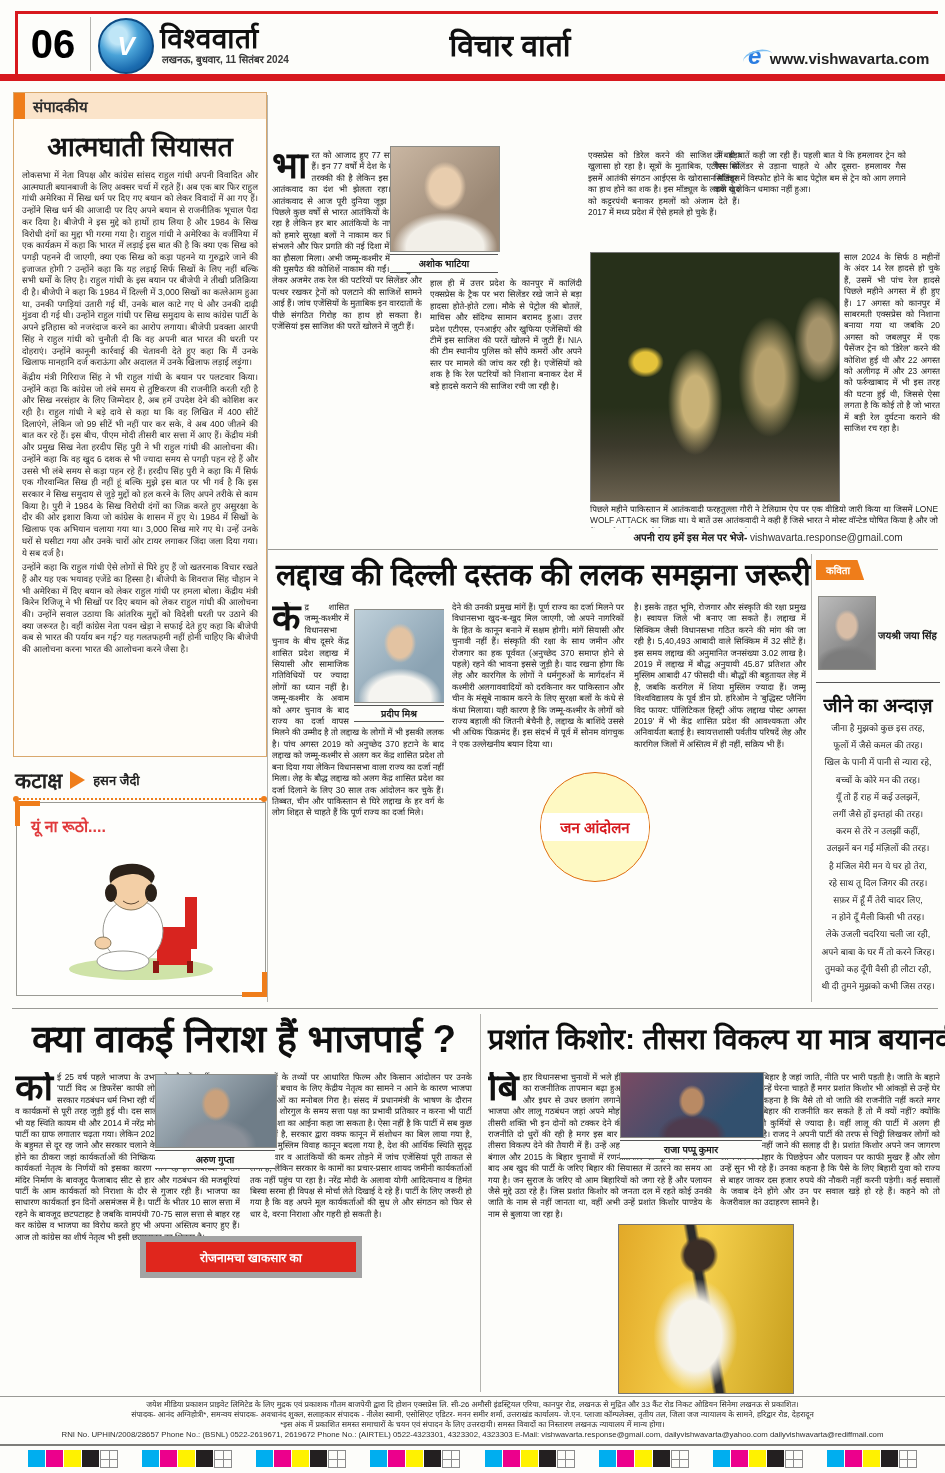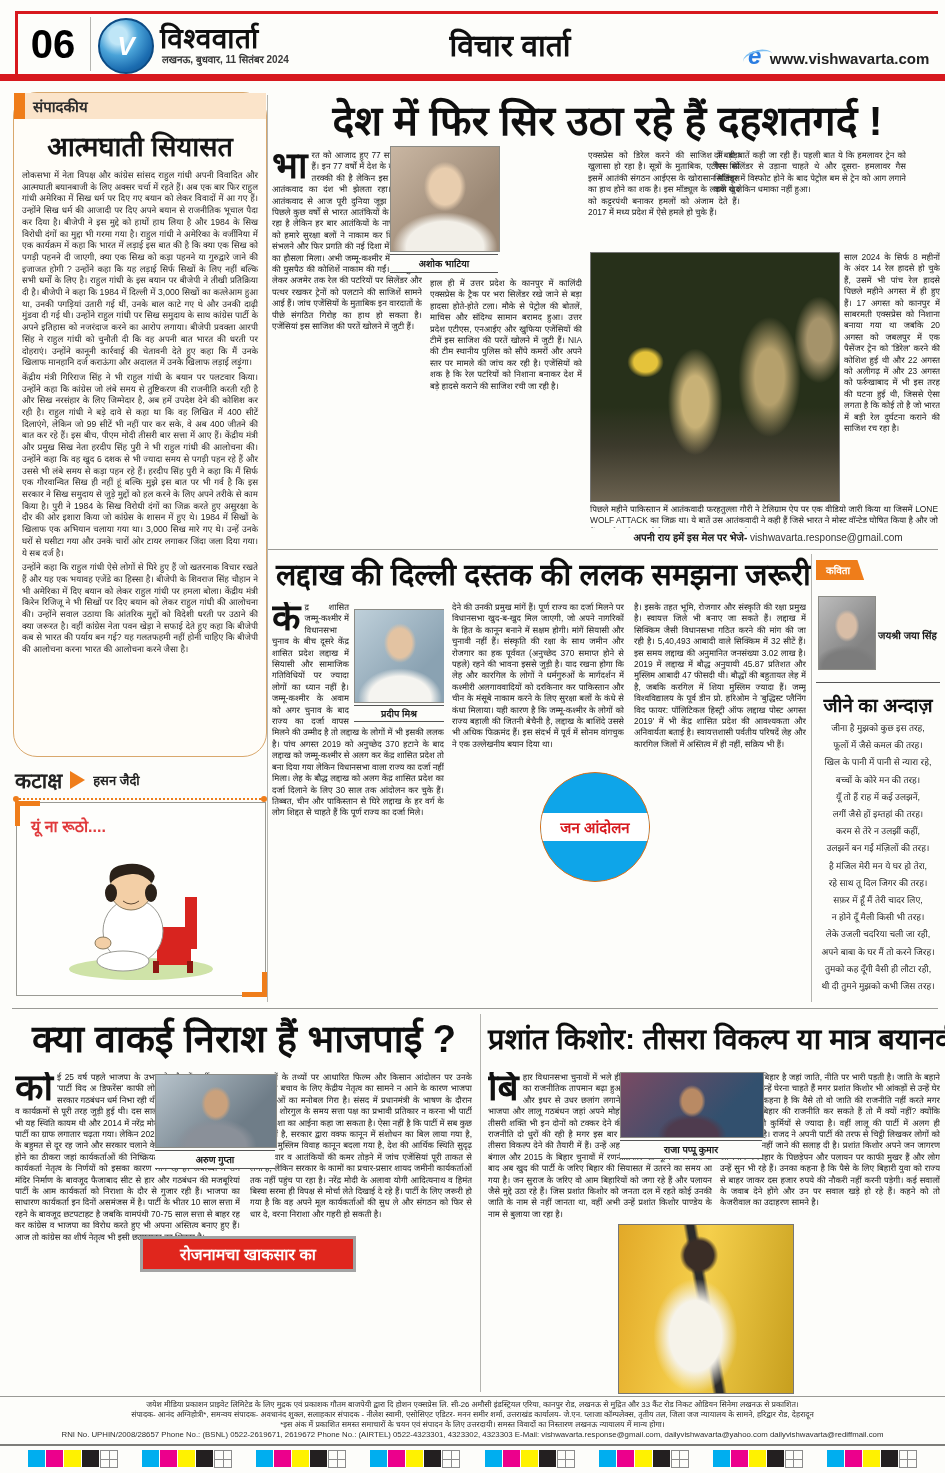--- a/index.html
+++ b/index.html
@@ -87,34 +87,34 @@
   .dotted::before,.dotted::after{content:"";position:absolute;top:-4px;width:6px;height:6px;
        border-radius:50%;background:#ef7d1a;}
   .dotted::before{left:-2px;} .dotted::after{right:-2px;}
   .cartoon-panel{border:1px solid #9a9a94;background:#fefefc;position:relative;}
   .corner{position:absolute;width:20px;height:20px;}
   .corner.tl{left:-2px;top:-2px;border-left:5px solid #ef7d1a;border-top:5px solid #ef7d1a;}
   .corner.br{right:-2px;bottom:-2px;border-right:5px solid #ef7d1a;border-bottom:5px solid #ef7d1a;}
   .cartoon-caption{color:#e03a3c;font-weight:bold;font-size:16px;}
 
   
-  .andolan{border-radius:50%;background:#0ea5e9;overflow:hidden;display:flex;
+  .andolan{border-radius:50%;background:#fef9c3;overflow:hidden;display:flex;
            align-items:center;justify-content:flex-start;border:1px solid #e06d10;}
   .andolan-band{background:#fff;width:120%;text-align:center;padding:4px 0;}
   .andolan-band span{color:#d7191e;font-weight:bold;font-size:15px;}
 
   
   .poem-kicker{background:#ef7d1a;color:#fff;font-weight:bold;font-size:10px;
       padding:3px 14px 3px 10px;display:inline-block;clip-path:polygon(0 0,86% 0,100% 100%,0 100%);}
   .poem-title{font-size:19px;font-weight:bold;text-align:center;color:#141414;}
   .poem-line{font-size:8.9px;line-height:17.2px;text-align:center;color:#242424;}
   .poem-author{font-size:10px;font-weight:bold;color:#1a1a1a;}
 
-  .rojnama{background:#e0261d;border:3px solid #a3a3a3;color:#fff;font-weight:bold;
-           font-size:16px;display:flex;align-items:center;justify-content:center;}
+  .rojnama{background:#e0261d;border:6px solid #a3a3a3;color:#fff;font-weight:bold;
+           font-size:12px;display:flex;align-items:center;justify-content:center;}
 
   .feedback{font-size:10px;font-weight:bold;color:#222;text-align:center;}
   .feedback .mail{font-weight:normal;color:#333;}
 
   
   .footer-line{font-size:7.8px;color:#2a2a2a;text-align:center;line-height:10px;}
   .cmyk-strip{position:absolute;left:28px;right:28px;top:1450px;display:flex;justify-content:space-between;}
   .cmyk-group{display:flex;gap:1px;}
   .cmyk-sq{width:17px;height:17px;display:inline-block;}
   .reg-mark{width:16px;height:16px;display:inline-block;border:1px solid #8c8c8c;
@@ -139,21 +139,21 @@
   <div class="abs masthead-title" style="left:160px;top:18px;">विश्ववार्ता</div>
   <div class="abs dateline" style="left:162px;top:52px;">लखनऊ,  बुधवार, 11 सितंबर 2024</div>
 
   <div class="abs section-title" style="left:390px;top:24px;width:240px;">विचार वार्ता</div>
 
   <div class="abs" style="left:748px;top:46px;">
     <span class="ie-e">e</span>
     <span class="website">www.vishwavarta.com</span>
   </div>
 
-  <div class="abs edit-box" style="left:13px;top:92px;width:252px;height:663px;border-radius:24px;">
+  <div class="abs edit-box" style="left:13px;top:92px;width:252px;height:663px;">
     <div class="kicker-strip">
       <span class="kicker-sq"></span>
       <span class="kicker-label">संपादकीय</span>
     </div>
     <div class="edit-title">आत्मघाती सियासत</div>
     <div style="padding:0 8px;overflow:hidden;height:560px;">
         <div class="edit-para">लोकसभा में नेता विपक्ष और कांग्रेस सांसद राहुल गांधी अपनी विवादित और आत्मघाती बयानबाजी के लिए अक्सर चर्चा में रहते हैं। अब एक बार फिर राहुल गांधी अमेरिका में सिख धर्म पर दिए गए बयान को लेकर विवादों में आ गए हैं। उन्होंने सिख धर्म की आजादी पर दिए अपने बयान से राजनीतिक भूचाल पैदा कर दिया है। बीजेपी ने इस मुद्दे को हाथों हाथ लिया है और 1984 के सिख विरोधी दंगों का मुद्दा भी गरमा गया है। राहुल गांधी ने अमेरिका के वर्जीनिया में एक कार्यक्रम में कहा कि भारत में लड़ाई इस बात की है कि क्या एक सिख को पगड़ी पहनने दी जाएगी, क्या एक सिख को कड़ा पहनने या गुरुद्वारे जाने की इजाजत होगी ? उन्होंने कहा कि यह लड़ाई सिर्फ सिखों के लिए नहीं बल्कि सभी धर्मों के लिए है। राहुल गांधी के इस बयान पर बीजेपी ने तीखी प्रतिक्रिया दी है। बीजेपी ने कहा कि 1984 में दिल्ली में 3,000 सिखों का कत्लेआम हुआ था, उनकी पगड़ियां उतारी गई थीं, उनके बाल काटे गए थे और उनकी दाढ़ी मुंडवा दी गई थी। उन्होंने राहुल गांधी पर सिख समुदाय के साथ कांग्रेस पार्टी के अपने इतिहास को नजरंदाज करने का आरोप लगाया। बीजेपी प्रवक्ता आरपी सिंह ने राहुल गांधी को चुनौती दी कि वह अपनी बात भारत की धरती पर दोहराएं। उन्होंने कानूनी कार्रवाई की चेतावनी देते हुए कहा कि मैं उनके खिलाफ मानहानि दर्ज कराऊंगा और अदालत में उनके खिलाफ लड़ाई लड़ूंगा।</div>
         <div class="edit-para">केंद्रीय मंत्री गिरिराज सिंह ने भी राहुल गांधी के बयान पर पलटवार किया। उन्होंने कहा कि कांग्रेस जो लंबे समय से तुष्टिकरण की राजनीति करती रही है और सिख नरसंहार के लिए जिम्मेदार है, अब हमें उपदेश देने की कोशिश कर रही है। राहुल गांधी ने बड़े दावे से कहा था कि वह लिखित में 400 सीटें दिलाएंगे, लेकिन जो 99 सीटें भी नहीं पार कर सके, वे अब 400 जीतने की बात कर रहे हैं। इस बीच, पीएम मोदी तीसरी बार सत्ता में आए हैं। केंद्रीय मंत्री और प्रमुख सिख नेता हरदीप सिंह पुरी ने भी राहुल गांधी की आलोचना की। उन्होंने कहा कि वह खुद 6 दशक से भी ज्यादा समय से पगड़ी पहन रहे हैं और उससे भी लंबे समय से कड़ा पहन रहे हैं। हरदीप सिंह पुरी ने कहा कि मैं सिर्फ एक गौरवान्वित सिख ही नहीं हूं बल्कि मुझे इस बात पर भी गर्व है कि इस सरकार ने सिख समुदाय से जुड़े मुद्दों को हल करने के लिए अपने तरीके से काम किया है। पुरी ने 1984 के सिख विरोधी दंगों का जिक्र करते हुए असुरक्षा के दौर की ओर इशारा किया जो कांग्रेस के शासन में हुए थे। 1984 में सिखों के खिलाफ एक अभियान चलाया गया था। 3,000 सिख मारे गए थे। उन्हें उनके घरों से घसीटा गया और उनके चारों ओर टायर लगाकर जिंदा जला दिया गया। ये सब दर्ज है।</div>
         <div class="edit-para">उन्होंने कहा कि राहुल गांधी ऐसे लोगों से घिरे हुए हैं जो खतरनाक विचार रखते हैं और यह एक भयावह एजेंडे का हिस्सा है। बीजेपी के शिवराज सिंह चौहान ने भी अमेरिका में दिए बयान को लेकर राहुल गांधी पर हमला बोला। केंद्रीय मंत्री किरेन रिजिजू ने भी सिखों पर दिए बयान को लेकर राहुल गांधी की आलोचना की। उन्होंने सवाल उठाया कि आंतरिक मुद्दों को विदेशी धरती पर उठाने की क्या जरूरत है। वहीं कांग्रेस नेता पवन खेड़ा ने सफाई देते हुए कहा कि बीजेपी कब से भारत की पर्याय बन गई? यह गलतफहमी नहीं होनी चाहिए कि बीजेपी की आलोचना करना भारत की आलोचना करने जैसा है।</div>
       </div>
@@ -183,21 +183,20 @@
       <ellipse cx="82" cy="130" rx="26" ry="10" fill="#ffffff" stroke="#9a9a94"></ellipse>
       <circle cx="90" cy="58" r="21" fill="#f3cfa6" stroke="#8a7a5d"></circle>
       <path d="M69 52 q-3 -16 12 -18 q16 -4 28 4 q8 6 2 14 q-10 -10 -20 -9 q-14 1 -22 9z" fill="#2a2119"></path>
       <ellipse cx="70" cy="62" rx="6" ry="9" fill="#2a2119"></ellipse>
       <ellipse cx="110" cy="62" rx="6" ry="9" fill="#2a2119"></ellipse>
       <path d="M82 70 q8 6 16 0" stroke="#5b4632" fill="none"></path>
       <ellipse cx="62" cy="112" rx="8" ry="6" fill="#f3cfa6" stroke="#8a7a5d"></ellipse>
     </svg>
   </div>
 
-  <div class="abs headline-xl" style="left:280px;top:98px;width:655px;">देश में फिर सिर उठा रहे हैं दहशतगर्द !</div>
 
   <div class="abs body-text" style="left:272px;top:150px;width:150px;height:392px;">
     <span class="dropcap">भा</span><span>रत को आजाद हुए 77 साल हो चुके हैं। इन 77 वर्षों में देश के कई क्षेत्रों में तरक्की की है लेकिन इस दौरान देश आतंकवाद का दंश भी झेलता रहा। हालांकि, आतंकवाद से आज पूरी दुनिया जूझ रही है पर पिछले कुछ वर्षों से भारत आतंकियों के निशाने पर रहा है लेकिन हर बार आतंकियों के नापाक इरादों को हमारे सुरक्षा बलों ने नाकाम कर दिया। इससे संभलने और फिर प्रगति की नई दिशा में आगे बढ़ने का हौसला मिला। अभी जम्मू-कश्मीर में आतंकियों की घुसपैठ की कोशिशें नाकाम की गईं। कानपुर से लेकर अजमेर तक रेल की पटरियों पर सिलेंडर और पत्थर रखकर ट्रेनों को पलटाने की साजिशें सामने आई हैं। जांच एजेंसियों के मुताबिक इन वारदातों के पीछे संगठित गिरोह का हाथ हो सकता है। एजेंसियां इस साजिश की परतें खोलने में जुटी हैं।</span>
   </div>
 
   <div class="abs author-card" style="left:390px;top:146px;width:108px;">
     <div class="portrait p-bhatia"></div>
     <div class="author-name">अशोक भाटिया</div>
   </div>
   <div class="abs body-text" style="left:430px;top:278px;width:152px;height:262px;">हाल ही में उत्तर प्रदेश के कानपुर में कालिंदी एक्सप्रेस के ट्रैक पर भरा सिलेंडर रखे जाने से बड़ा हादसा होते-होते टला। मौके से पेट्रोल की बोतलें, माचिस और संदिग्ध सामान बरामद हुआ। उत्तर प्रदेश एटीएस, एनआईए और खुफिया एजेंसियों की टीमें इस साजिश की परतें खोलने में जुटी हैं। NIA की टीम स्थानीय पुलिस को सौंपे कमरों और अपने स्तर पर मामले की जांच कर रही है। एजेंसियों को शक है कि रेल पटरियों को निशाना बनाकर देश में बड़े हादसे कराने की साजिश रची जा रही है।</div>

